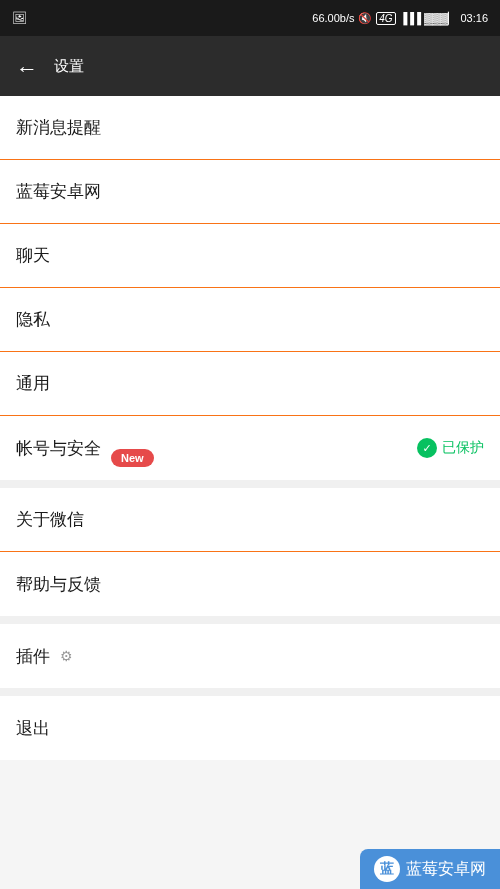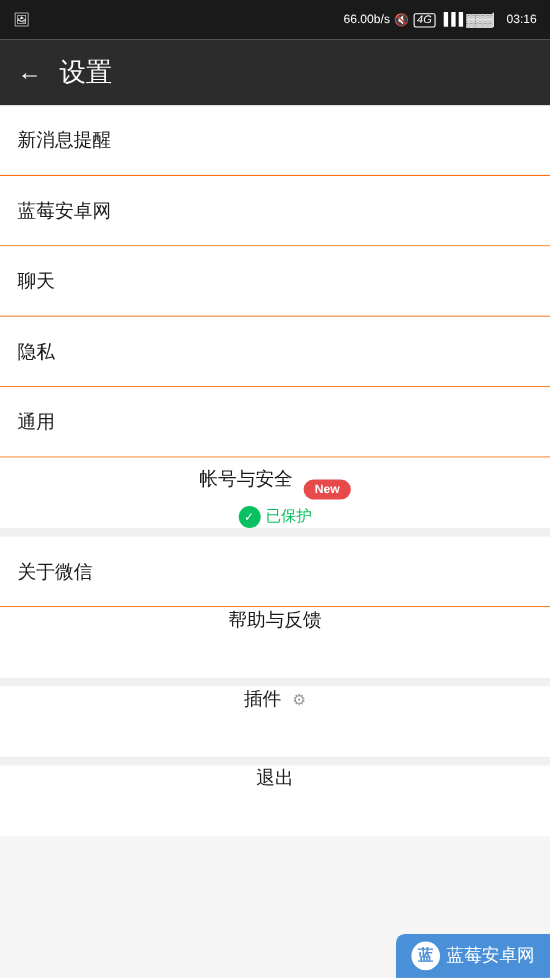--- a/index.html
+++ b/index.html
@@ -54,21 +54,21 @@
     }
 
     .back-arrow {
       color: white;
       font-size: 22px;
       cursor: pointer;
     }
 
     .header-title {
       color: white;
-      font-size: 24px;
+      font-size: 15px;
       font-weight: 500;
     }
 
     
     .settings-section {
       background: #f0f0f0;
     }
 
     .settings-group {
       background: white;
@@ -81,21 +81,20 @@
       justify-content: space-between;
       padding: 0 16px;
       height: 64px;
       border-bottom: 1px solid #f97316;
       cursor: pointer;
       background: white;
     }
 
     .settings-item:last-child {
       border-bottom: none;
-      flex-direction: column;
     }
 
     .settings-item-left {
       display: flex;
       align-items: center;
       gap: 10px;
     }
 
     .settings-item-label {
       font-size: 17px;

